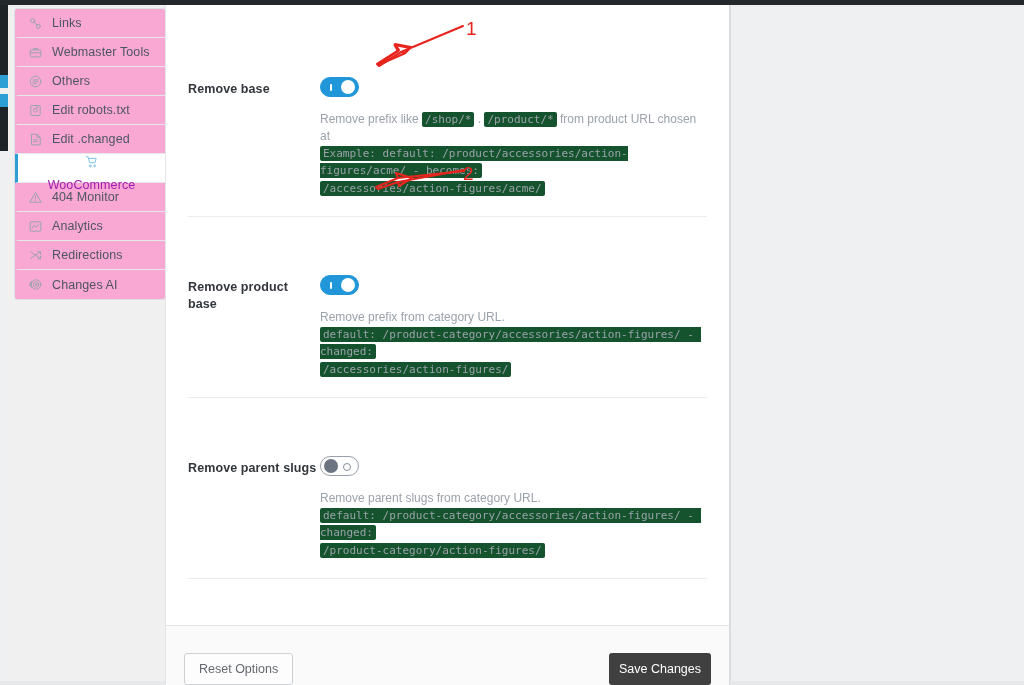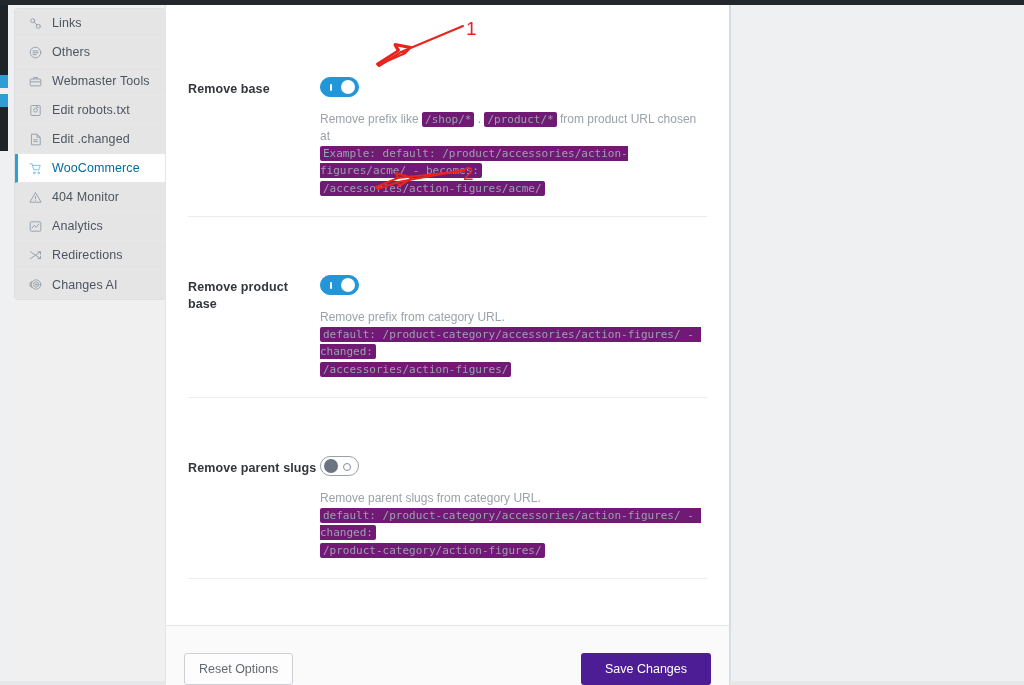--- a/index.html
+++ b/index.html
@@ -84,31 +84,32 @@
   }
   .nav-item {
     display: flex;
     align-items: center;
     gap: 9px;
     height: 29px;
     padding: 0 10px;
     border-bottom: 1px solid #e6e8eb;
     border-left: 3px solid transparent;
     box-sizing: border-box;
-    background: #e5e5e5;
+    background: #f9a8d4;
     font-size: 12.5px;
     color: #4d5562;
     letter-spacing: .1px;
     white-space: nowrap;
   }
   .nav-item:last-child { border-bottom: none; }
   .nav-item.active {
     background: #ffffff;
     border-left-color: #2e9fd4;
-    color: #0369a1;
+    color: #a21caf;
+    flex-direction: column;
   }
   .nav-icon {
     width: 15px;
     height: 15px;
     flex: 0 0 15px;
     display: block;
     color: #9aa3ad;
   }
   .nav-item.active .nav-icon { color: #7fc3e8; }
   .nav-icon svg { display: block; width: 15px; height: 15px; }
@@ -196,21 +197,21 @@
     margin-top: 14px;
     font-size: 12px;
     line-height: 16px;
     color: #9ba2aa;
     max-width: 380px;
   }
   .desc .line { display: block; margin-bottom: 1px; }
   .code {
     font-family: "DejaVu Sans Mono", monospace;
     font-size: 11px;
-    background: #701a75;
+    background: #14532d;
     color: #9ba2aa;
     padding: 1px 3px;
     border-radius: 2px;
     white-space: pre-wrap;
   }
 
   
   .card-footer {
     position: absolute;
     left: 0;
@@ -230,25 +231,25 @@
     background: #fdfdfd;
     border-radius: 3px;
     color: #63696f;
     font-size: 12.5px;
     padding: 8px 14px;
     font-family: "Liberation Sans", sans-serif;
     cursor: pointer;
   }
   .btn-primary {
     border: none;
-    background: #4c1d95;
+    background: #404040;
     border-radius: 3px;
     color: #ffffff;
     font-size: 12.5px;
-    padding: 9px 24px;
+    padding: 9px 10px;
     font-family: "Liberation Sans", sans-serif;
     cursor: pointer;
   }
 
   
   .anno {
     position: absolute;
     pointer-events: none;
   }
   .anno svg { display: block; overflow: visible; }
@@ -276,38 +277,38 @@
         <svg viewBox="0 0 24 24" fill="none" stroke="currentColor" stroke-width="1.6" stroke-linecap="round">
           <circle cx="7.5" cy="7.5" r="3.2"></circle>
           <circle cx="16.5" cy="16.5" r="3.2"></circle>
           <path d="M9.8 9.8 L14.2 14.2"></path>
         </svg>
       </span>
       <span>Links</span>
     </div>
     <div class="nav-item">
       <span class="nav-icon">
+        <svg viewBox="0 0 24 24" fill="none" stroke="currentColor" stroke-width="1.6" stroke-linejoin="round">
+          <rect x="3.5" y="8" width="17" height="11" rx="1.5"></rect>
+          <path d="M9 8 V5.5 h6 V8"></path>
+          <path d="M3.5 12.5 H20.5"></path>
+        </svg>
+      </span>
+      <span>Webmaster Tools</span>
+    </div>
+    <div class="nav-item">
+      <span class="nav-icon">
         <svg viewBox="0 0 24 24" fill="none" stroke="currentColor" stroke-width="1.6" stroke-linecap="round">
           <circle cx="12" cy="12" r="8.5"></circle>
           <path d="M8 9.5 H16"></path>
           <path d="M8 12.5 H16"></path>
           <path d="M8 15.5 H13"></path>
         </svg>
       </span>
       <span>Others</span>
-    </div>
-    <div class="nav-item">
-      <span class="nav-icon">
-        <svg viewBox="0 0 24 24" fill="none" stroke="currentColor" stroke-width="1.6" stroke-linejoin="round">
-          <rect x="3.5" y="8" width="17" height="11" rx="1.5"></rect>
-          <path d="M9 8 V5.5 h6 V8"></path>
-          <path d="M3.5 12.5 H20.5"></path>
-        </svg>
-      </span>
-      <span>Webmaster Tools</span>
     </div>
     <div class="nav-item">
       <span class="nav-icon">
         <svg viewBox="0 0 24 24" fill="none" stroke="currentColor" stroke-width="1.6" stroke-linejoin="round">
           <rect x="4.5" y="4" width="15" height="16" rx="1.6"></rect>
           <circle cx="12" cy="11.5" r="3"></circle>
           <path d="M14 4 v3 h3"></path>
         </svg>
       </span>
       <span>Edit robots.txt</span>

